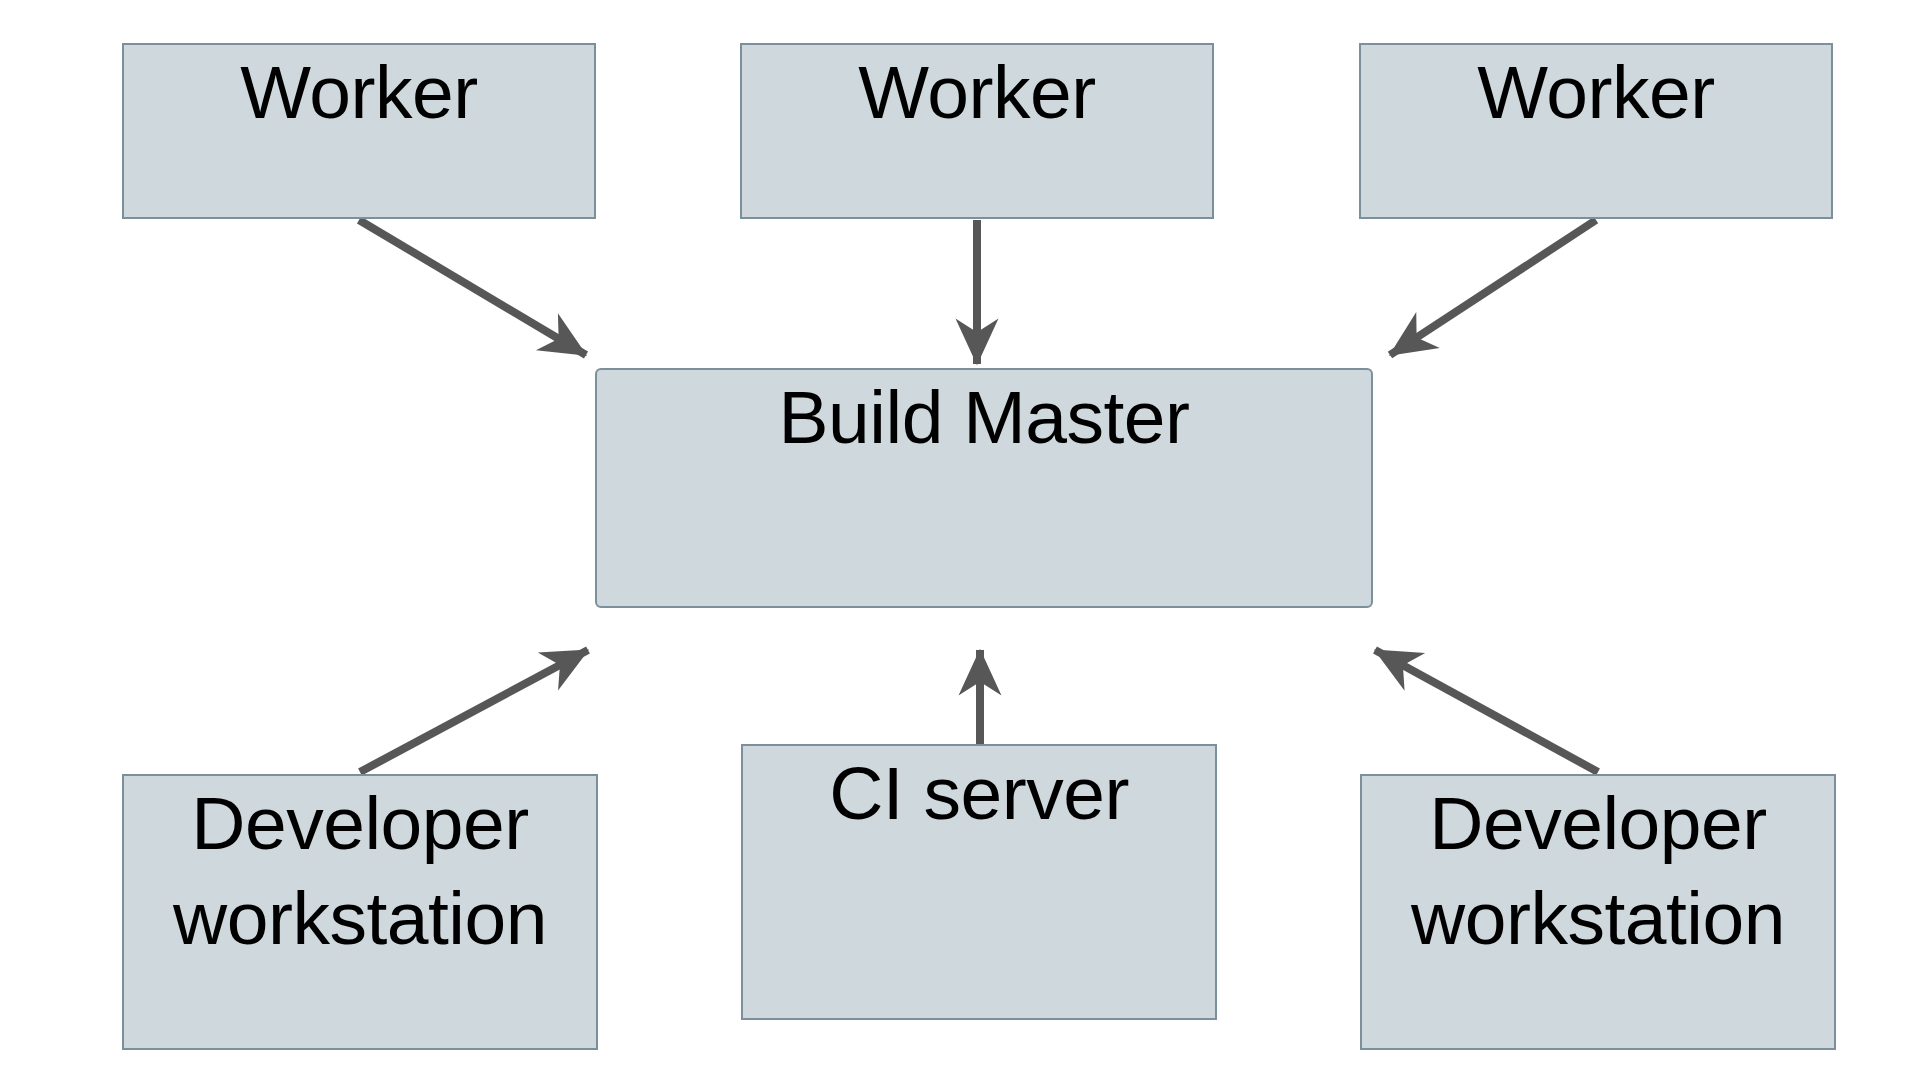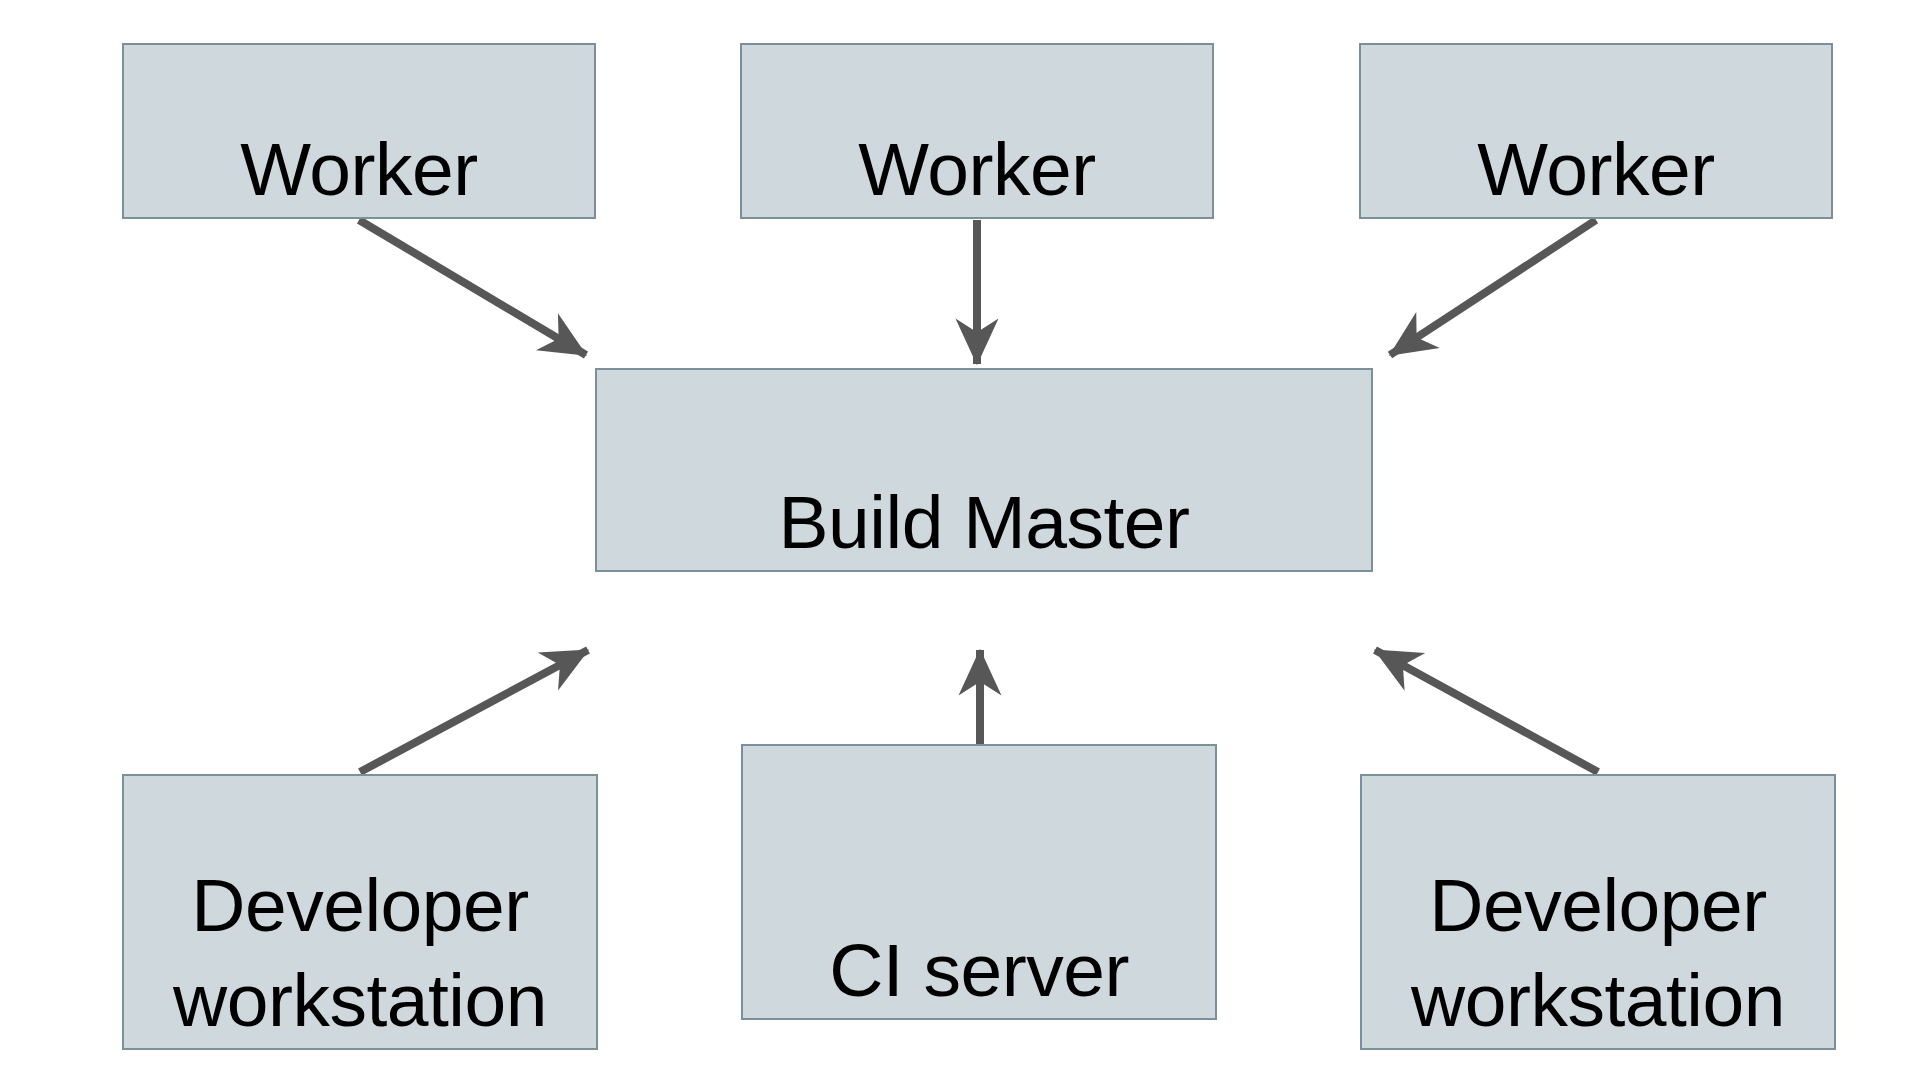--- a/index.html
+++ b/index.html
@@ -14,37 +14,37 @@
     background: var(--bg, #ffffff);
     font-family: "Liberation Sans", sans-serif;
     overflow: hidden;
   }
   .node {
     position: absolute;
     box-sizing: border-box;
     background: var(--node-fill, #cfd8dc);
     border: 2px solid var(--node-border, #7b909b);
     display: flex;
-    align-items: flex-end;
+    align-items: flex-start;
     justify-content: center;
     text-align: center;
   }
   .node .label {
     color: var(--text, #000000);
     font-size: 75px;
     line-height: 1.27;
     letter-spacing: -0.5px;
     padding: 0 10px;
   }
   
   .n-worker-1 { left: 122px;  top: 43px;  width: 474px; height: 176px; }
   .n-worker-2 { left: 740px;  top: 43px;  width: 474px; height: 176px; }
   .n-worker-3 { left: 1359px; top: 43px;  width: 474px; height: 176px; }
   
-  .n-build-master { left: 595px; top: 368px; width: 778px; height: 204px; }
+  .n-build-master { left: 595px; top: 368px; width: 778px; height: 240px; border-radius: 6px; }
   
   .n-dev-left  { left: 122px;  top: 774px; width: 476px; height: 276px; }
   .n-ci-server { left: 741px;  top: 744px; width: 476px; height: 276px; }
   .n-dev-right { left: 1360px; top: 774px; width: 476px; height: 276px; }
 
   svg.edges {
     position: absolute;
     left: 0;
     top: 0;
     pointer-events: none;

